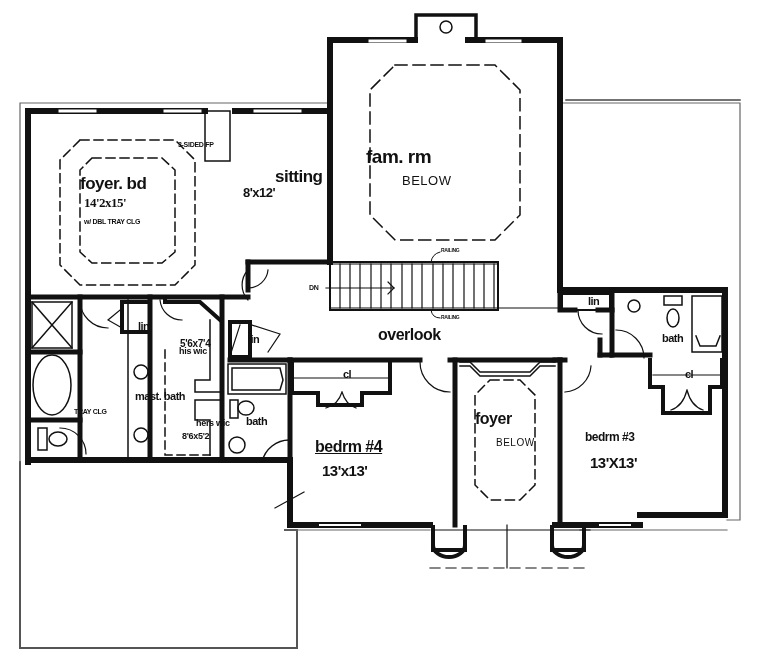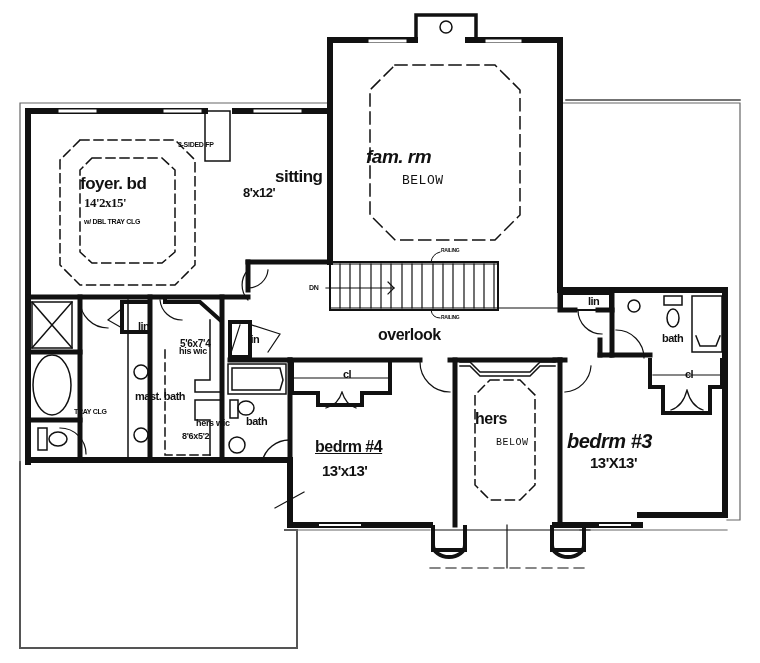--- a/index.html
+++ b/index.html
@@ -3,21 +3,21 @@
 <meta charset="utf-8">
 <style>
   html, body { margin:0; padding:0; background:#ffffff; }
   body { width:760px; height:663px; position:relative; overflow:hidden; font-family:"Liberation Sans", sans-serif; }
   #plan { position:absolute; left:0; top:0; width:760px; height:663px; }
   .lbl { position:absolute; color:#111; font-family:"Liberation Sans", sans-serif; white-space:nowrap; line-height:1; }
   .big { font-weight:bold; font-size:17px; letter-spacing:-0.5px; }
   .dim { font-weight:bold; font-size:13px; letter-spacing:-0.5px; }
   .sm  { font-weight:bold; font-size:11px; letter-spacing:-0.5px; }
   .tiny{ font-size:7px; font-weight:bold; letter-spacing:-0.3px; }
-  .below { font-size:13px; font-family:Liberation Mono, monospace; font-weight:normal; letter-spacing:0.5px; }
+  .below { font-size:13px; font-family:Liberation Sans, sans-serif; font-weight:normal; letter-spacing:0.5px; }
 </style>
 </head>
 <body>
 
 <svg id="plan" viewBox="0 0 760 663" xmlns="http://www.w3.org/2000/svg">
   <g fill="none" stroke="#111" stroke-linecap="square">
 
     <g stroke="#555" stroke-width="2">
       <polyline points="20,462 20,648 297,648 297,530 285,530"></polyline>
     </g>
@@ -216,21 +216,21 @@
 </svg>
 
 <div class="lbl big" style="left:80px;top:175px;">foyer. bd</div>
 <div class="lbl dim" style="left:84px;top:196px;font-family:Liberation Serif, serif;">14'2x15'</div>
 <div class="lbl tiny" style="left:84px;top:218px;">w/ DBL TRAY CLG</div>
 <div class="lbl tiny" style="left:178px;top:141px;">3-SIDED FP</div>
 
 <div class="lbl big" style="left:275px;top:168px;">sitting</div>
 <div class="lbl dim" style="left:243px;top:186px;">8'x12'</div>
 
-<div class="lbl big" style="left:366px;top:147px;font-size:19px;font-style:italic;">fam. rm</div>
+<div class="lbl big" style="left:366px;top:147px;font-size:19px;">fam. rm</div>
 <div class="lbl below" style="left:402px;top:174px;">BELOW</div>
 
 <div class="lbl tiny" style="left:309px;top:284px;">DN</div>
 <div class="lbl tiny" style="left:441px;top:248px;font-size:5px;">RAILING</div>
 <div class="lbl tiny" style="left:441px;top:315px;font-size:5px;">RAILING</div>
 
 <div class="lbl big" style="left:378px;top:327px;font-size:16px;">overlook</div>
 
 <div class="lbl sm" style="left:138px;top:321px;">lin</div>
 <div class="lbl sm" style="left:248px;top:334px;">lin</div>
@@ -246,17 +246,17 @@
 
 <div class="lbl sm" style="left:246px;top:416px;">bath</div>
 <div class="lbl sm" style="left:662px;top:333px;">bath</div>
 
 <div class="lbl sm" style="left:343px;top:369px;">cl</div>
 <div class="lbl sm" style="left:685px;top:369px;">cl</div>
 
 <div class="lbl big" style="left:315px;top:439px;font-size:16px;text-decoration:underline;">bedrm #4</div>
 <div class="lbl dim" style="left:322px;top:463px;font-size:15px;">13'x13'</div>
 
-<div class="lbl big" style="left:475px;top:411px;font-size:16px;">hers</div>
+<div class="lbl big" style="left:475px;top:411px;font-size:16px;">foyer</div>
 <div class="lbl below" style="left:496px;top:438px;font-size:10px;">BELOW</div>
 
-<div class="lbl big" style="left:567px;top:431px;font-size:20px;font-style:italic;">bedrm #3</div>
+<div class="lbl big" style="left:585px;top:431px;font-size:12px;">bedrm #3</div>
 <div class="lbl dim" style="left:590px;top:455px;font-size:15px;">13'X13'</div>
 
 </body></html>

